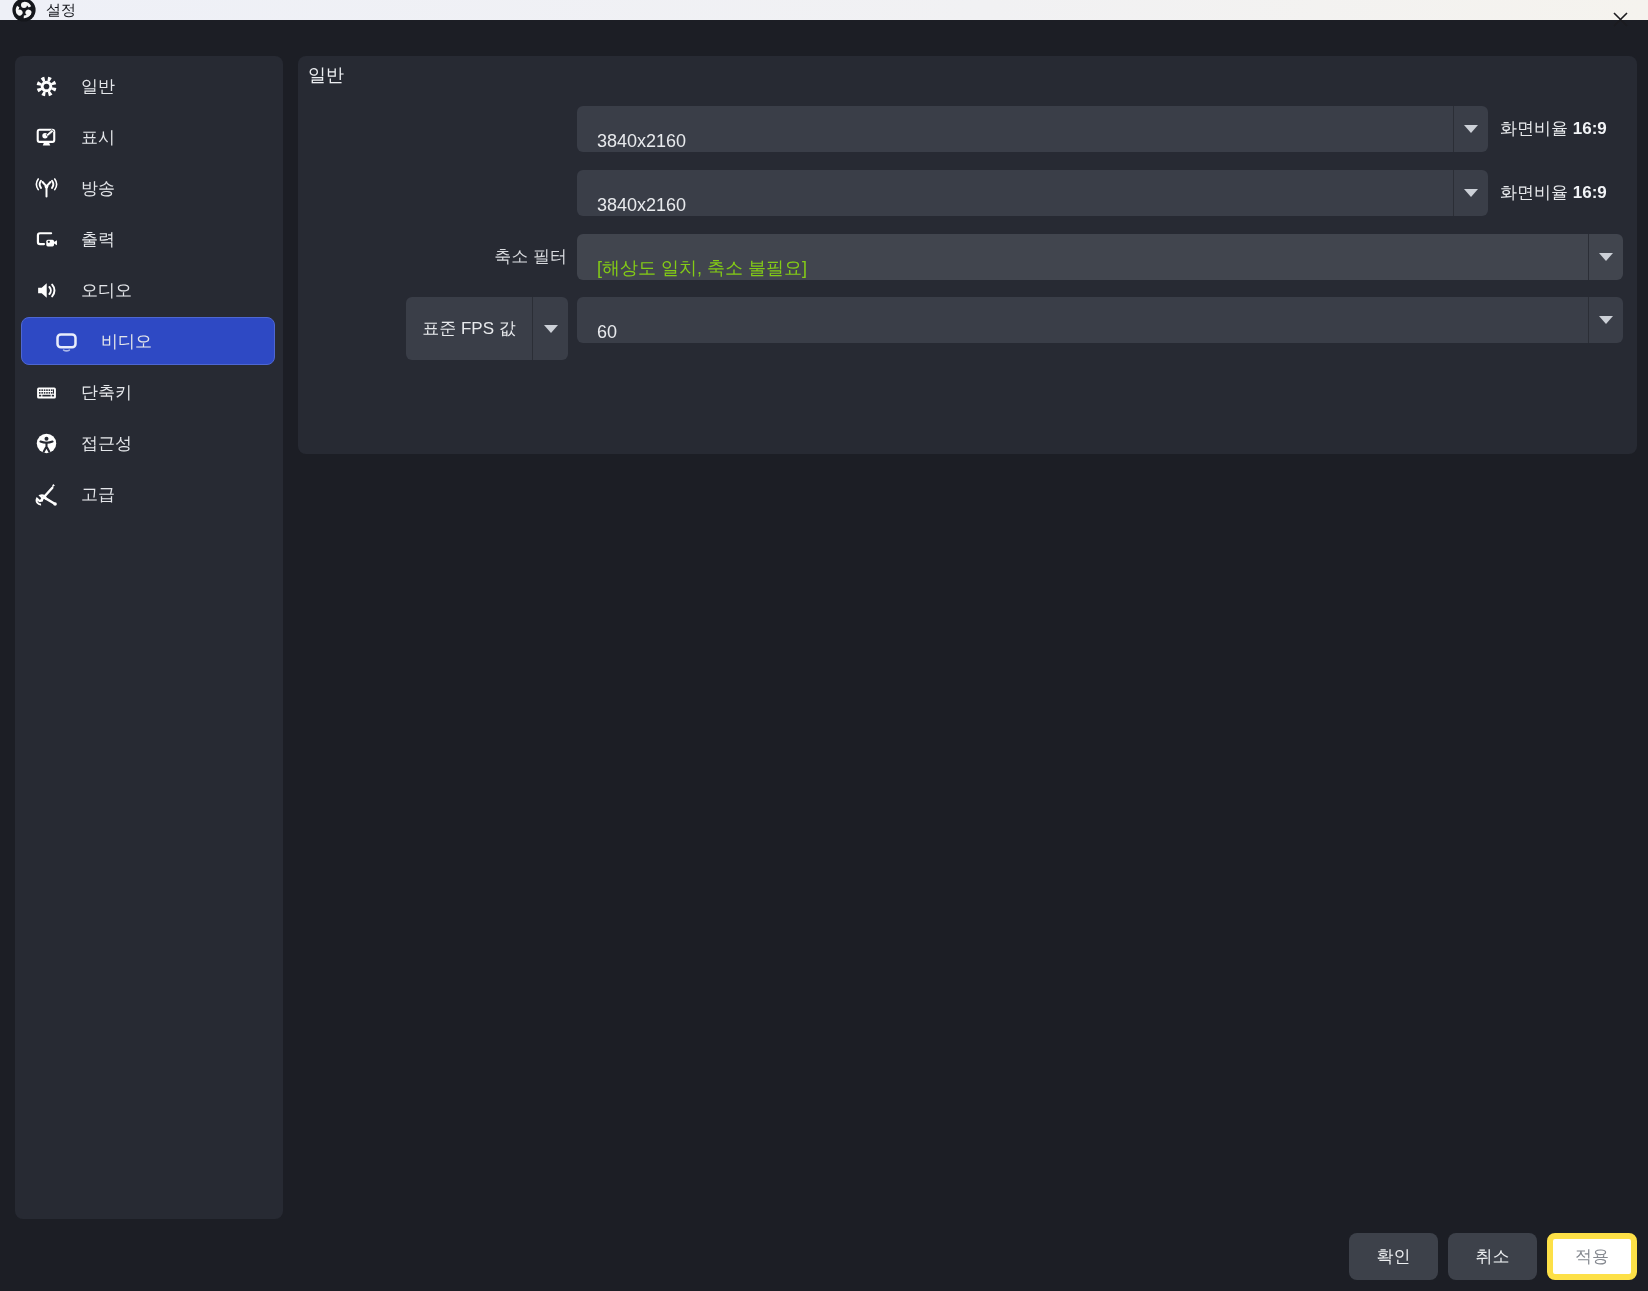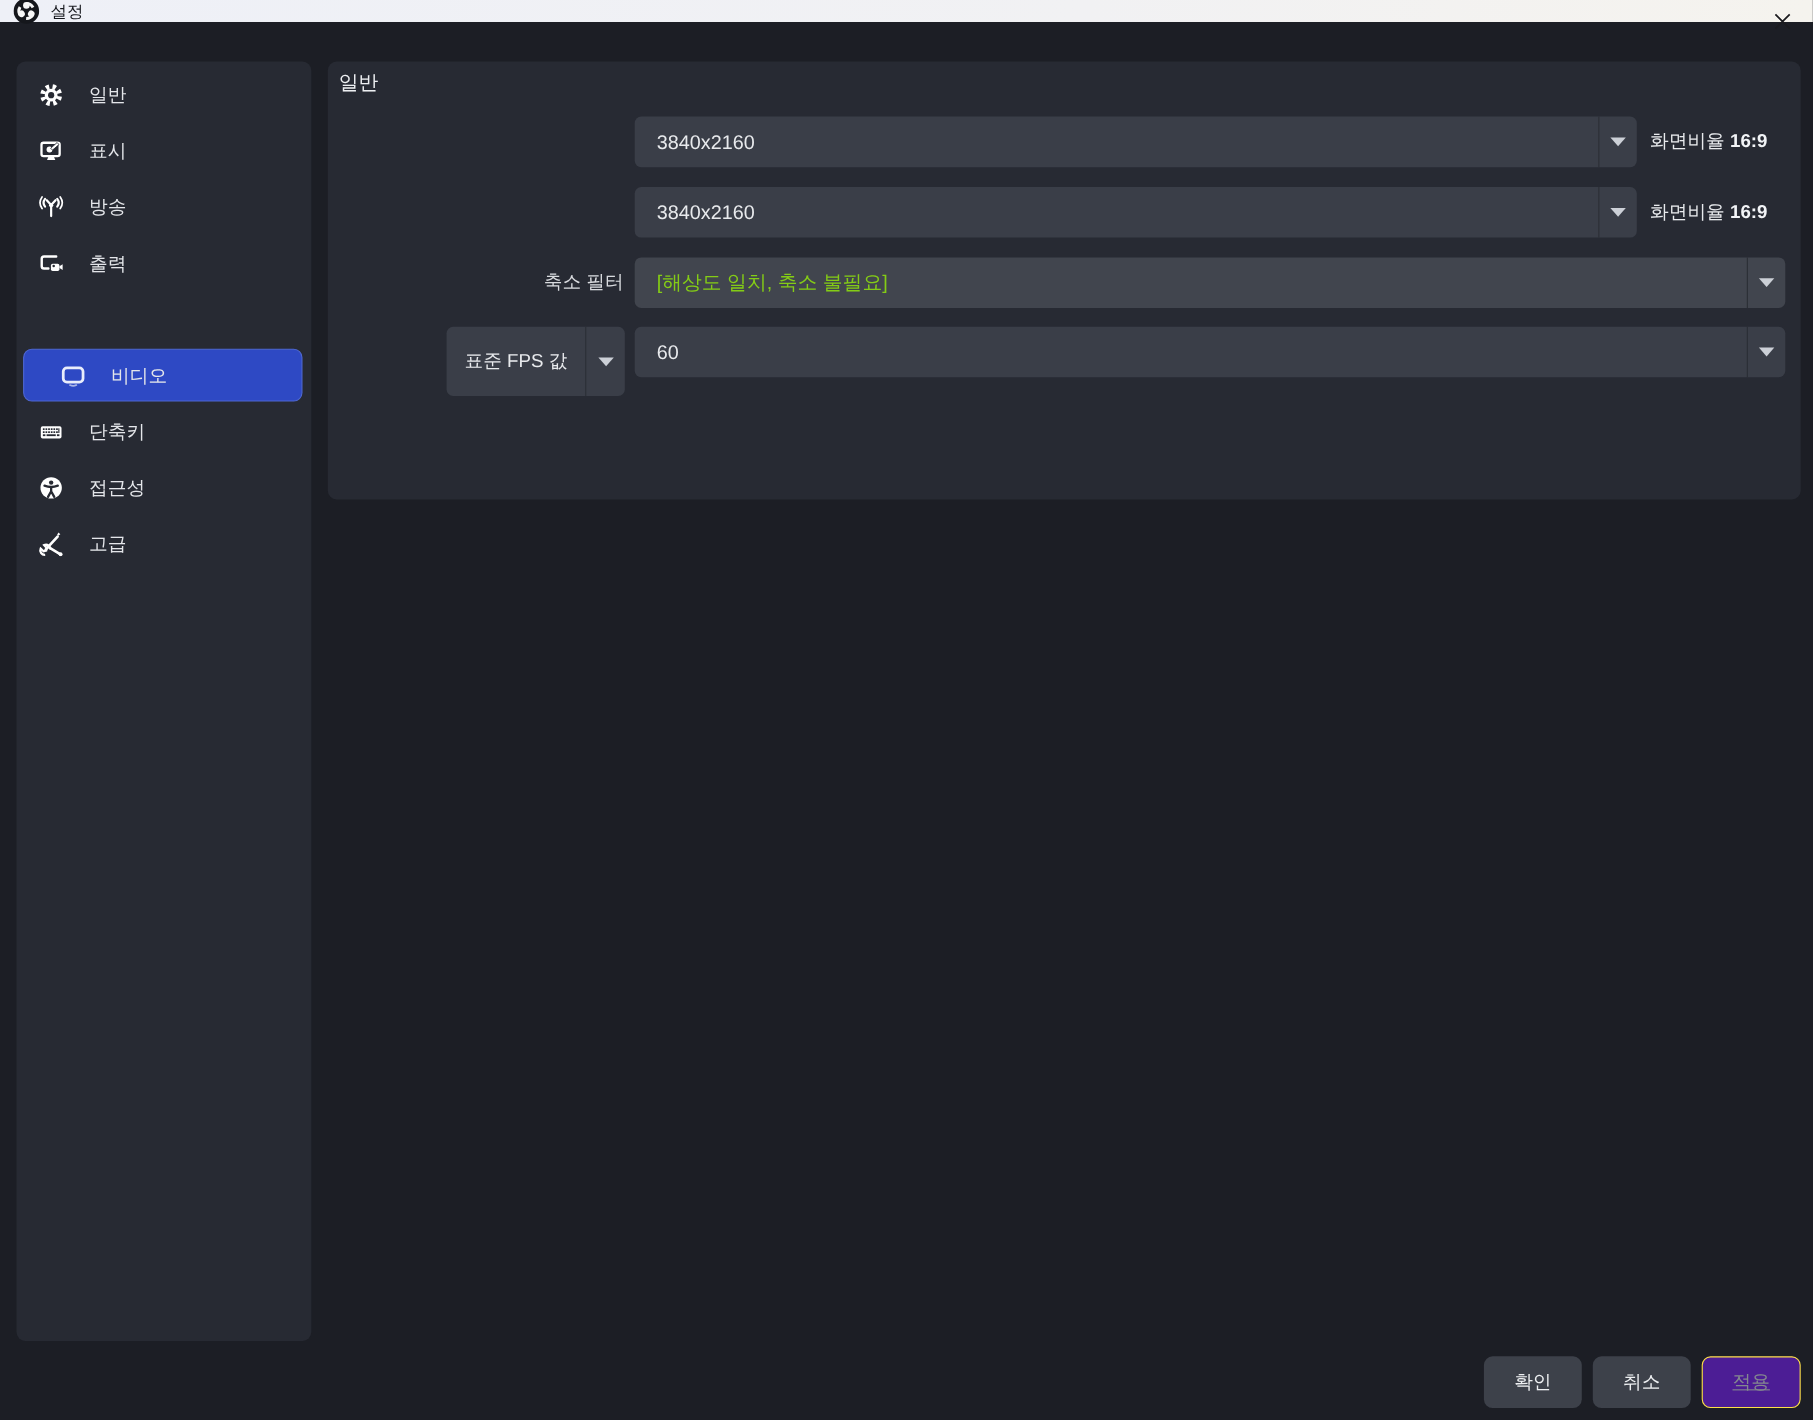--- a/index.html
+++ b/index.html
@@ -41,21 +41,21 @@
   }
   .panel-header{
     position:absolute;left:10px;top:7px;font-size:18px;color:#edeff2;
   }
   .frm-label{
     position:absolute;left:0;width:269px;height:46px;line-height:46px;
     text-align:right;color:#d9dbdf;font-size:17px;white-space:nowrap;
   }
   .combo{
     position:absolute;height:46px;background:#3a3e48;border-radius:6px;
-    display:flex;align-items:center;box-sizing:border-box;cursor:pointer;
+    display:flex;align-items:flex-end;box-sizing:border-box;cursor:pointer;
   }
   .combo .val{
     flex:1;padding-left:20px;font-size:18px;color:#e8eaed;white-space:nowrap;overflow:hidden;
   }
   .combo .arrow-sect{
     width:34px;height:100%;border-left:1px solid #2b2e36;
     display:flex;align-items:center;justify-content:center;flex:0 0 auto;
   }
   .tri{
     width:0;height:0;border-left:7px solid transparent;border-right:7px solid transparent;
@@ -78,21 +78,21 @@
     position:absolute;height:46px;line-height:46px;font-size:17px;color:#e8eaed;white-space:nowrap;
   }
   .aspect b{font-weight:bold;color:#f2f4f7;}
   
   .btn{
     position:absolute;top:1233px;height:47px;border-radius:8px;
     background:#3d414a;color:#eef0f2;font-size:17px;
     display:flex;align-items:center;justify-content:center;cursor:pointer;box-sizing:border-box;
   }
   .btn.disabled{
-    background:#4c1d95;border:1px solid #fde047;color:#84888f;cursor:default;text-decoration:underline;
+    background:#ffffff;border:6px solid #fde047;color:#84888f;cursor:default;
   }
   svg{display:block;}
 </style>
 </head>
 <body>
 
 <div class="titlebar">
   <div class="logo">
     <svg width="24" height="24" viewBox="0 0 24 24">
       <circle cx="12" cy="12" r="11.6" fill="#15171c"></circle>
@@ -168,20 +168,30 @@
       <svg width="23" height="23" viewBox="0 0 22 22">
         <path d="M15.4 5 H4.8 A2 2 0 0 0 2.8 7 V13.4 A2 2 0 0 0 4.8 15.4 H8.6" fill="none" stroke="#fff" stroke-width="2.1" stroke-linecap="round"></path>
         <rect x="10.8" y="11.2" width="7.4" height="6.4" rx="1.5" fill="#fff"></rect>
         <path d="M18.2 14.9 L21 16.6 V11.8 L18.2 13.5z" fill="#fff"></path>
         <circle cx="13.2" cy="13.2" r="1.1" fill="#272a33"></circle>
       </svg>
     </span>
     <span>출력</span>
   </div>
 
+  <div class="side-item" style="top:210px">
+    <span class="ic">
+      <svg width="23" height="23" viewBox="0 0 22 22">
+        <path d="M3 8.4 H6.4 L11.2 4 V18 L6.4 13.6 H3z" fill="#fff"></path>
+        <path d="M13.8 7.7 A4.8 4.8 0 0 1 13.8 14.3" stroke="#fff" stroke-width="1.9" fill="none" stroke-linecap="round"></path>
+        <path d="M16.4 5.4 A8.2 8.2 0 0 1 16.4 16.6" stroke="#fff" stroke-width="1.9" fill="none" stroke-linecap="round"></path>
+      </svg>
+    </span>
+    <span>오디오</span>
+  </div>
 
   <div class="side-item selected" style="top:261px">
     <span class="ic">
       <svg width="23" height="23" viewBox="0 0 22 22">
         <rect x="2.4" y="4.2" width="17.2" height="12.4" rx="3.2" fill="none" stroke="#e9edfb" stroke-width="2.4"></rect>
         <path d="M8.2 19.2 q2.8 1.5 5.6 0" stroke="#aab6e8" stroke-width="1.5" fill="none" stroke-linecap="round"></path>
       </svg>
     </span>
     <span>비디오</span>
   </div>

